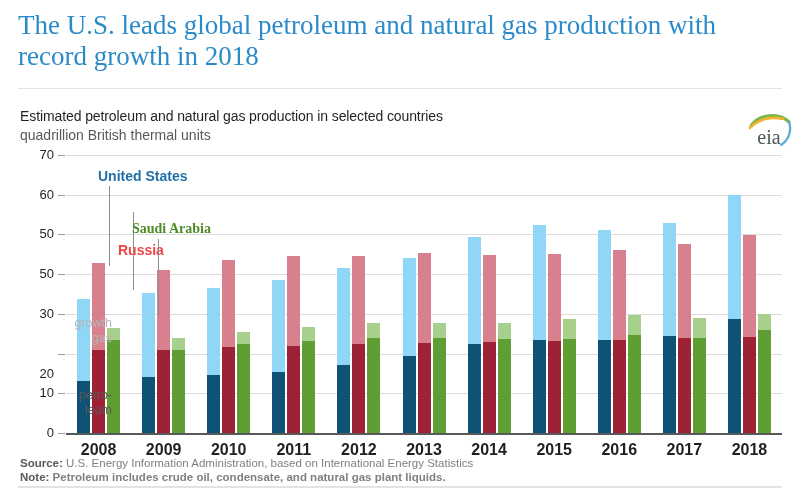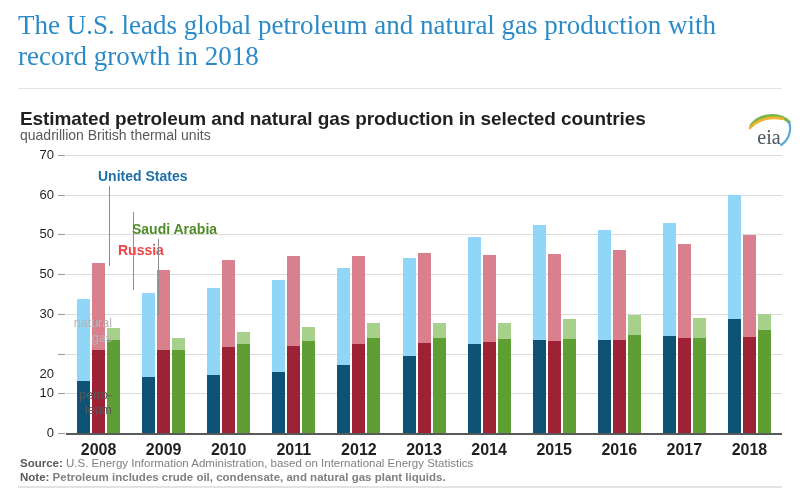--- a/index.html
+++ b/index.html
@@ -25,21 +25,21 @@
   .rule-top{
     position:absolute;
     left:18px; top:88px; width:764px; height:1px;
     background:#e3e3e3;
   }
 
   
   .subtitle{
     position:absolute;
     left:20px; top:108px;
-    font-size:19px; font-weight:bold; color:#231f20;
+    font-size:14px; font-weight:normal; color:#231f20;
     letter-spacing:-0.1px;
   }
   .units{
     position:absolute;
     left:20px; top:127px;
     font-size:14px; color:#58595b;
   }
 
   
   .eia-logo{
@@ -255,35 +255,35 @@
       <div class="xtick-label" style="left: 328.909px; width: 60px;">2012</div>
       <div class="xtick-label" style="left: 394px; width: 60px;">2013</div>
       <div class="xtick-label" style="left: 459.091px; width: 60px;">2014</div>
       <div class="xtick-label" style="left: 524.182px; width: 60px;">2015</div>
       <div class="xtick-label" style="left: 589.273px; width: 60px;">2016</div>
       <div class="xtick-label" style="left: 654.364px; width: 60px;">2017</div>
       <div class="xtick-label" style="left: 719.455px; width: 60px;">2018</div>
     </div>
 
   <div class="ann-natgas">
-    <div>natural</div>
+    <div>growth</div>
     <div>gas</div>
   </div>
   <div class="ann-petroleum">
     <div>petro-</div>
     <div>leum</div>
   </div>
 
   <div class="series-label" id="lbl-us" style="left: 98px; top: 168px; color: rgb(31, 111, 168);">United States</div>
   <div class="leader" style="left:109px; top:186px; height:80px;"></div>
 
   <div class="series-label" id="lbl-ru" style="left: 118px; top: 194px; color: #ef4444; margin-top: 48px;">Russia</div>
   <div class="leader" style="left:133px; top:212px; height:78px;"></div>
 
-  <div class="series-label" id="lbl-sa" style="left: 132px; top: 221px; color: rgb(78, 139, 38);">Saudi Arabia</div>
+  <div class="series-label" id="lbl-sa" style="left: 132px; top: 221px; color: rgb(78, 139, 38); font-family: Liberation Serif, serif;">Saudi Arabia</div>
   <div class="leader" style="left:158px; top:239px; height:76px;"></div>
 </div>
 
 <div class="footer" style="top:457px;">
   <b>Source:</b><span> U.S. Energy Information Administration, based on International Energy Statistics</span>
 </div>
 <div class="footer" style="top:471px;font-weight:bold;">
   <b>Note:</b><span> Petroleum includes crude oil, condensate, and natural gas plant liquids.</span>
 </div>
 <div class="rule-bottom"></div>

